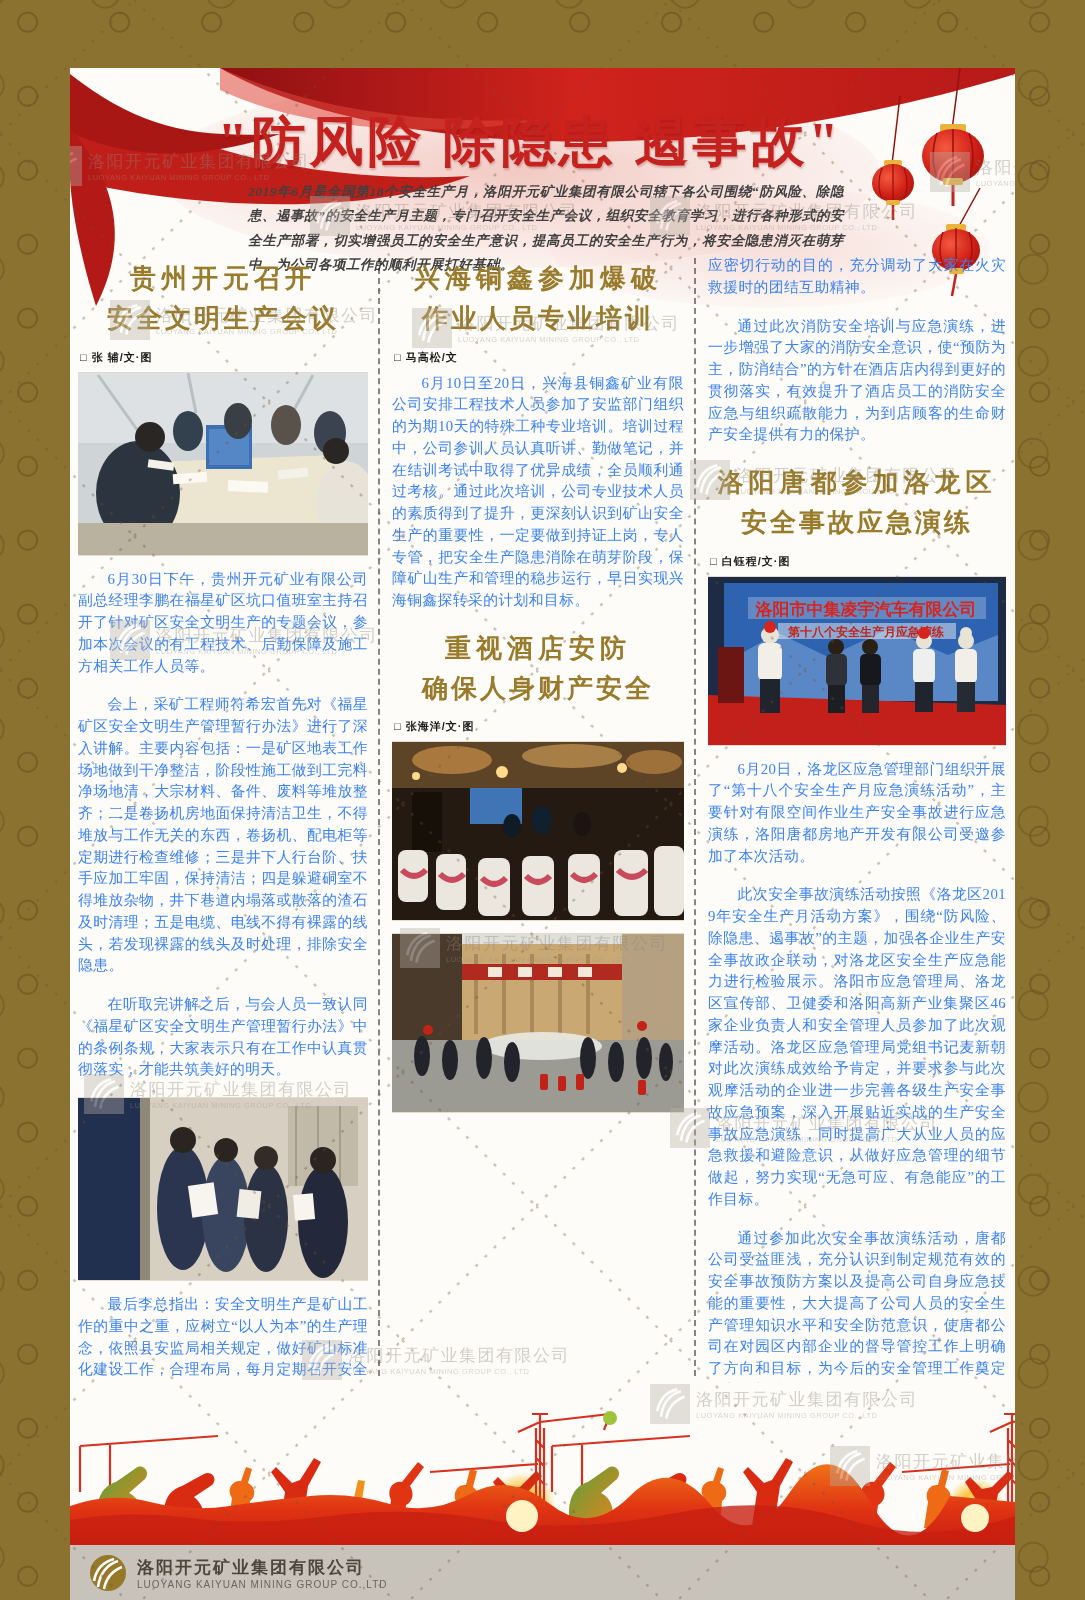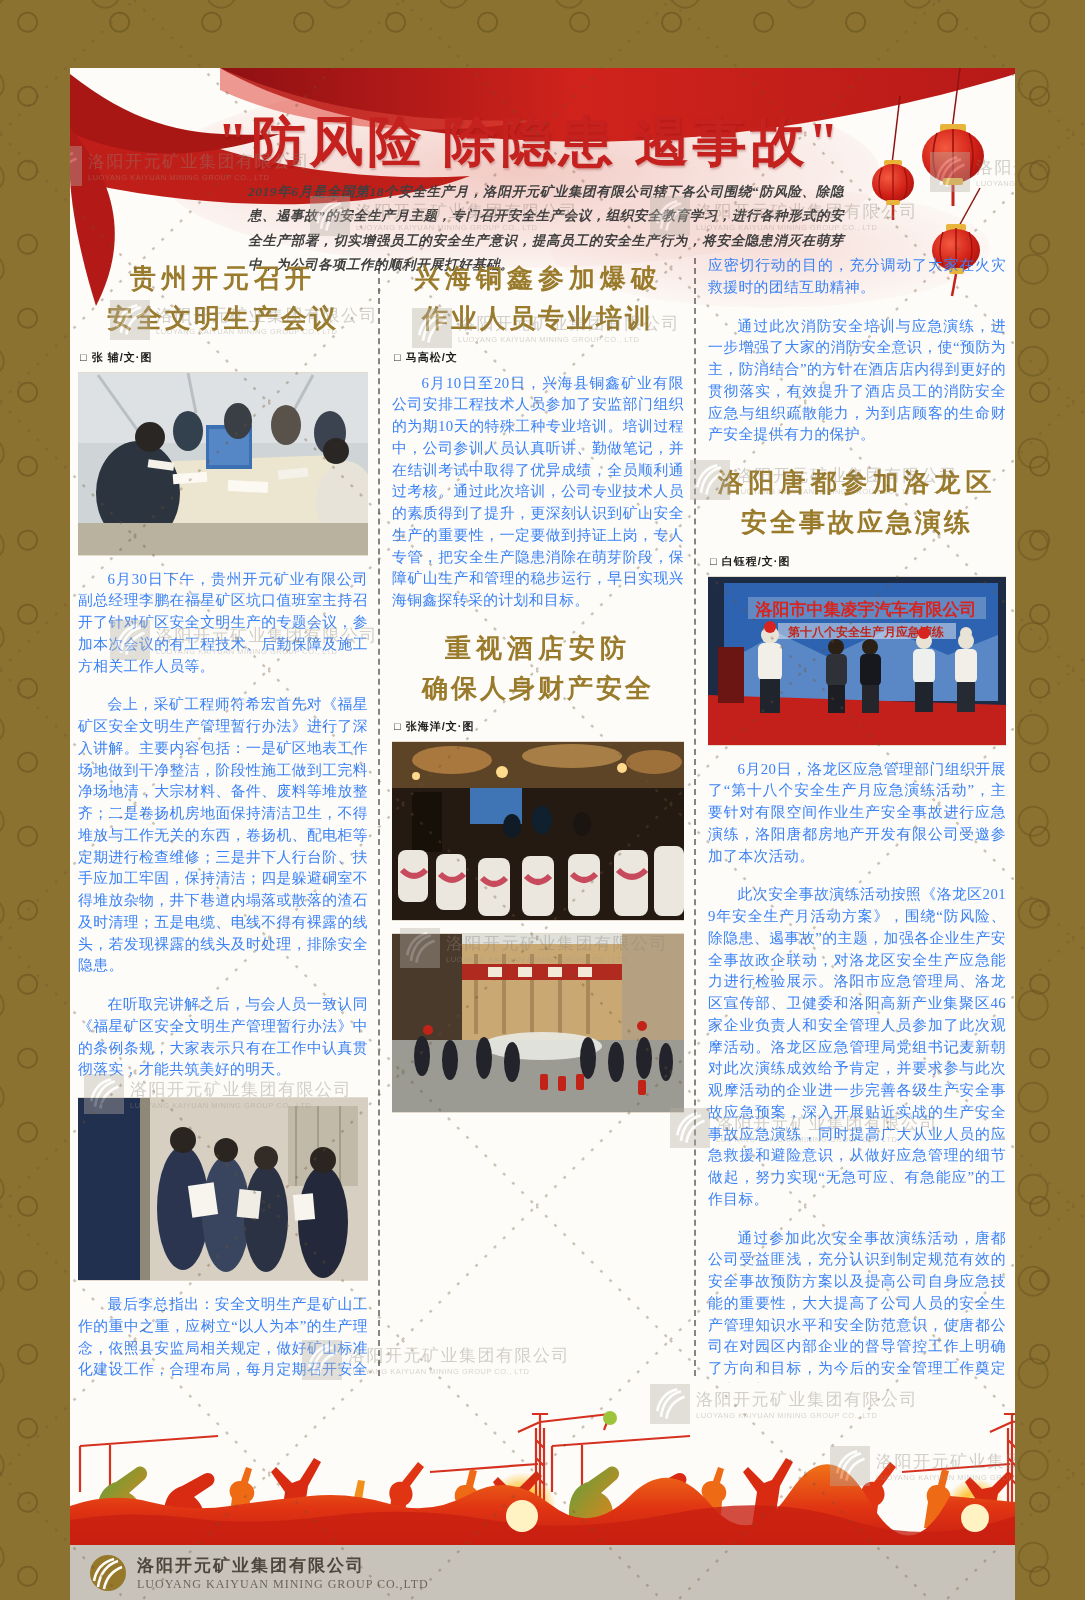--- a/index.html
+++ b/index.html
@@ -58,21 +58,21 @@
   .wm-logo{width:40px;height:40px;flex:0 0 40px;}
   .wm-cn{font-size:17px;letter-spacing:1.5px;color:#8d8679;font-family:"Liberation Sans",sans-serif;white-space:nowrap;}
   .wm-en{font-size:7.5px;color:#9b9487;letter-spacing:.5px;font-family:"Liberation Sans",sans-serif;white-space:nowrap;}
   
   .builders{position:absolute;left:0;top:1320px;z-index:6;}
   .footer{
     position:absolute;left:0;bottom:0;width:945px;height:55px;background:#c8c3ba;z-index:7;
     display:flex;align-items:center;padding-left:18px;box-sizing:border-box;gap:9px;
   }
   .footer-cn{font-size:17px;font-weight:bold;color:#4c463c;letter-spacing:2px;font-family:"Liberation Sans",sans-serif;}
-  .footer-en{font-size:12px;color:#6b655a;letter-spacing:1px;font-family:Liberation Serif, serif;}
+  .footer-en{font-size:10px;color:#6b655a;letter-spacing:1px;font-family:Liberation Sans, sans-serif;}
 </style>
 </head>
 <body>
 
 <div class="page">
 
   <svg class="ribbon-svg" width="945" height="250" viewBox="0 0 945 250">
     <defs>
       <linearGradient id="rg" x1="0" y1="0" x2="1" y2="0">
         <stop offset="0" stop-color="#8f1013"></stop>

